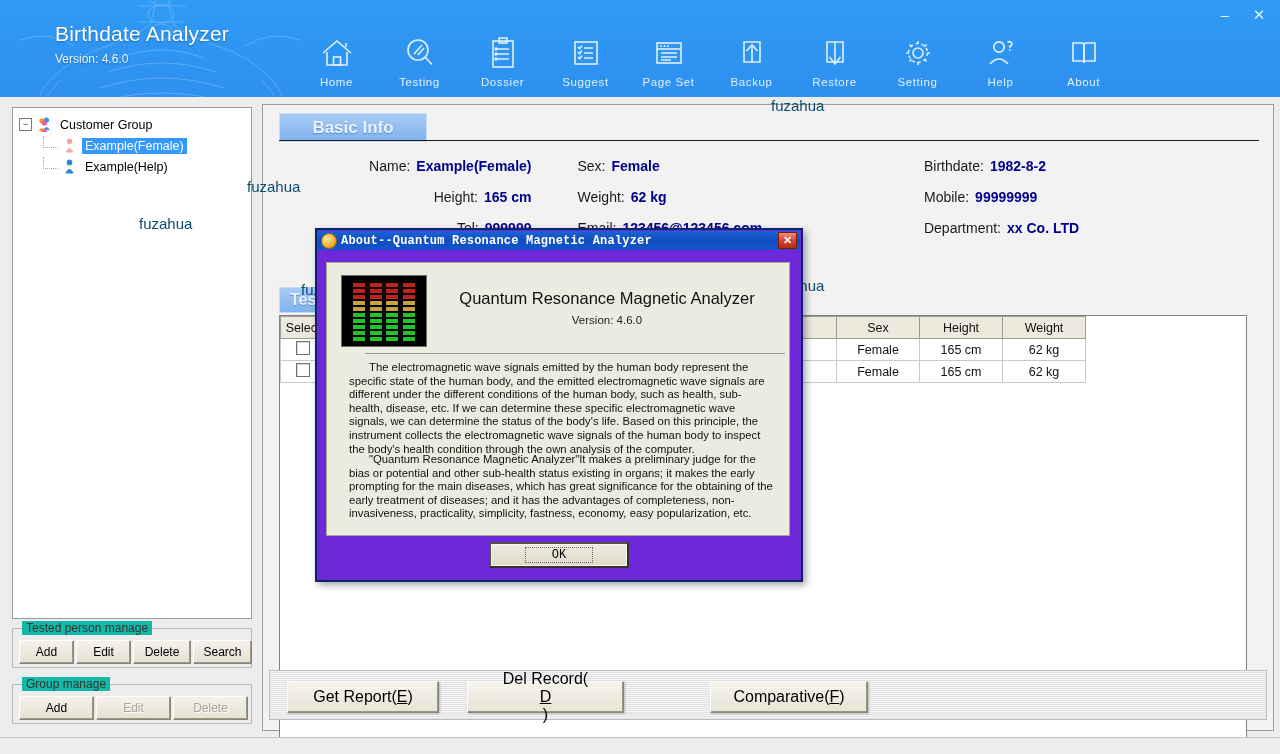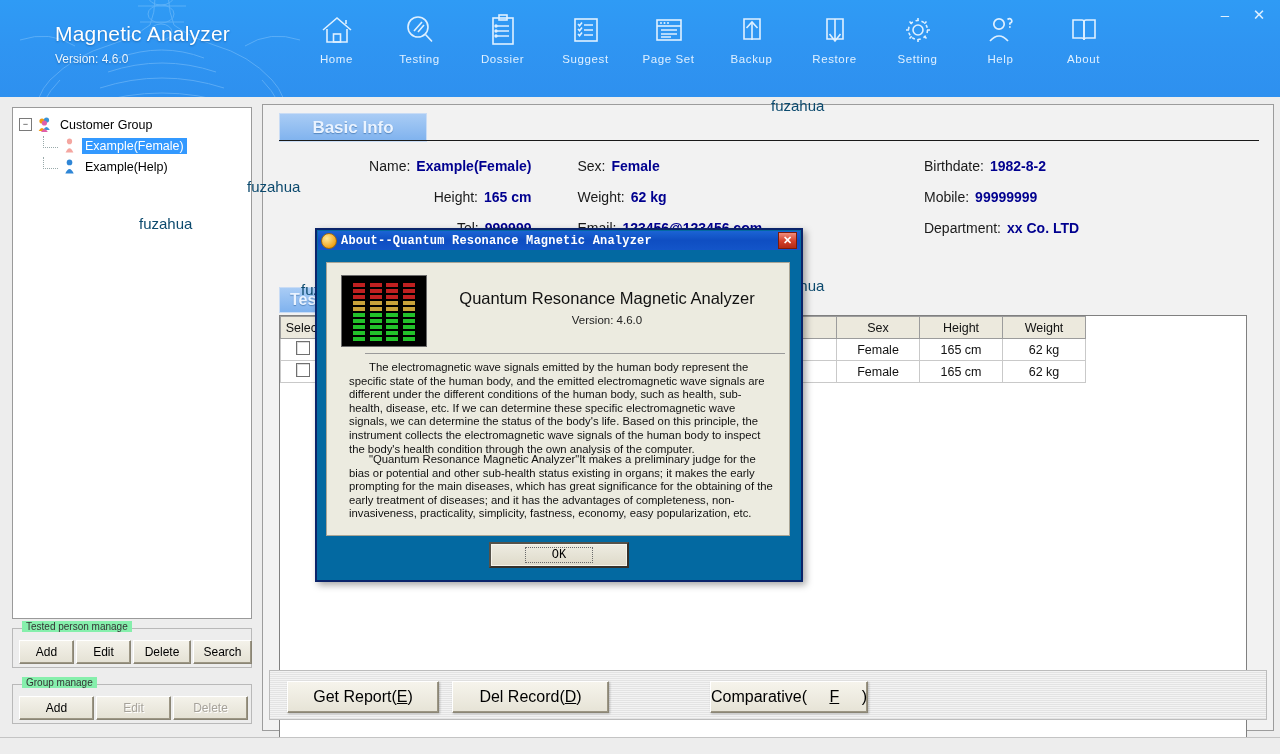--- a/index.html
+++ b/index.html
@@ -22,21 +22,21 @@
     position:absolute;left:55px;top:22px;color:#ffffff;
     text-shadow:0 1px 2px rgba(0,60,120,.45);
   }
   .brand-line1,.brand-line2{font-size:21px;line-height:24px;font-weight:400;letter-spacing:.2px;}
   .brand-ver{font-size:12px;margin-top:6px;color:#eaf6ff;}
   #win-controls{position:absolute;right:6px;top:2px;display:flex;gap:4px;}
   .wbtn{
     width:30px;height:24px;display:flex;align-items:center;justify-content:center;
     color:#dff0ff;font-size:15px;line-height:1;
   }
-  #nav{position:absolute;left:295px;top:8px;display:flex;}
+  #nav{position:absolute;left:295px;top:31px;display:flex;}
   .nav-item{
     width:83px;display:flex;flex-direction:column;align-items:center;
     color:#dff0ff;font-size:11.5px;letter-spacing:.6px;
   }
   .nav-ico{height:44px;display:flex;align-items:center;justify-content:center;}
   .nav-ico svg{display:block;}
   .nav-lbl{margin-top:1px;}
   
   #workspace{position:absolute;left:0;top:97px;width:1280px;height:640px;background:#ededed;}
   #left-pane{
@@ -55,21 +55,21 @@
   }
   .tline{width:14px;height:11px;border-left:1px dotted #9aa;border-bottom:1px dotted #9aa;margin:-8px 3px 0 5px;}
   .tico{width:17px;height:17px;margin-right:4px;flex:0 0 auto;}
   .tlabel{padding:1px 3px;}
   .tlabel.sel{background:#3399ff;color:#fff;}
   .child{padding-left:19px;}
   .gbox{
     position:absolute;border:1px solid #b9b9b9;background:transparent;
   }
   .gtitle{
-    position:absolute;top:-8px;left:9px;background:#86efac;padding:0 4px;font-size:10px;color:#333;
+    position:absolute;top:-8px;left:9px;background:#14b8a6;padding:0 4px;font-size:12px;color:#333;
   }
   .btnrow{position:absolute;left:6px;top:11px;display:flex;gap:2px;}
   .w95btn{
     background:linear-gradient(180deg,#f4f2ea 0%,#e4e1d4 100%);
     border:1px solid #8a8575;border-top-color:#ffffff;border-left-color:#ffffff;
     box-shadow:inset -1px -1px 0 #9c9684;
     font-size:12px;color:#000;height:22px;display:flex;align-items:center;justify-content:center;
     font-family:"Liberation Sans",sans-serif;
   }
   .w95btn.dis{color:#a6a29a;text-shadow:1px 1px 0 #fff;}
@@ -125,21 +125,21 @@
     position:absolute;top:10px;height:30px;
     background:linear-gradient(180deg,#f6f4ec 0%,#e6e3d6 100%);
     border:1px solid #8a8575;border-top-color:#ffffff;border-left-color:#ffffff;
     box-shadow:inset -1px -1px 0 #9c9684, 1px 1px 2px rgba(0,0,0,.22);
     font-size:16px;color:#000;display:flex;align-items:center;justify-content:center;
   }
   .bigbtn u{text-decoration:underline;}
   
   #about-dlg{
     position:absolute;left:315px;top:228px;width:484px;height:350px;
-    background:#0369a1;border:2px solid #0a246a;
+    background:#6d28d9;border:2px solid #0a246a;
     box-shadow:3px 3px 7px rgba(0,0,0,.35);
   }
   #dlg-title{
     height:19px;margin:1px;
     background:linear-gradient(180deg,#1b64d4 0%,#0f4ec2 50%,#1355c9 100%);
     display:flex;align-items:center;padding:0 2px;
   }
   #dlg-title .dticon{
     width:14px;height:14px;border-radius:50%;
     background:radial-gradient(circle at 35% 32%,#ffe99b,#f0a51d 70%,#b06a00);
@@ -210,21 +210,21 @@
       <path d="M118 78 q44 -16 86 0"></path>
       <path d="M108 92 q54 -18 108 0"></path>
       <path d="M100 108 q62 -20 124 0"></path>
       <path d="M92 124 q70 -22 140 0"></path>
       <path d="M60 100 q-20 20 -26 50 M262 100 q20 20 26 50"></path>
       <path d="M20 60 q30 -10 55 6 M300 60 q-30 -10 -55 6"></path>
     </g>
   </svg>
 
   <div class="brand">
-    <div class="brand-line2">Magnetic Analyzer</div>
+    <div class="brand-line2">Birthdate Analyzer</div>
     <div class="brand-ver">Version: 4.6.0</div>
   </div>
 
   <div id="win-controls">
     <div class="wbtn">–</div>
     <div class="wbtn">✕</div>
   </div>
 
   <div id="nav">
 
@@ -506,26 +506,26 @@
         </tbody>
       </table>
     </div>
 
     <div id="btnbar">
       <div class="bigbtn" style="left:17px;width:150px;">
         <span>Get Report(</span>
           <u>E</u>
           <span>)</span>
       </div>
-      <div class="bigbtn" style="left:182px;width:155px;">
+      <div class="bigbtn" style="left:197px;width:155px;flex-direction:column;">
         <span>Del Record(</span>
           <u>D</u>
           <span>)</span>
       </div>
-      <div class="bigbtn" style="left:440px;width:156px;justify-content:space-between;">
+      <div class="bigbtn" style="left:440px;width:156px;">
         <span>Comparative(</span>
           <u>F</u>
           <span>)</span>
       </div>
     </div>
   </div>
 </div>
 
 <div id="watermark-layer">
     <span class="wmk" style="left: 139px; top: 215px;">fuzahua</span>

